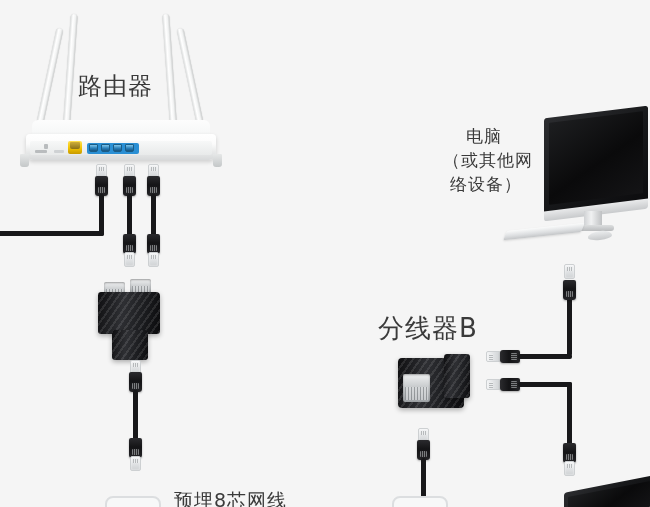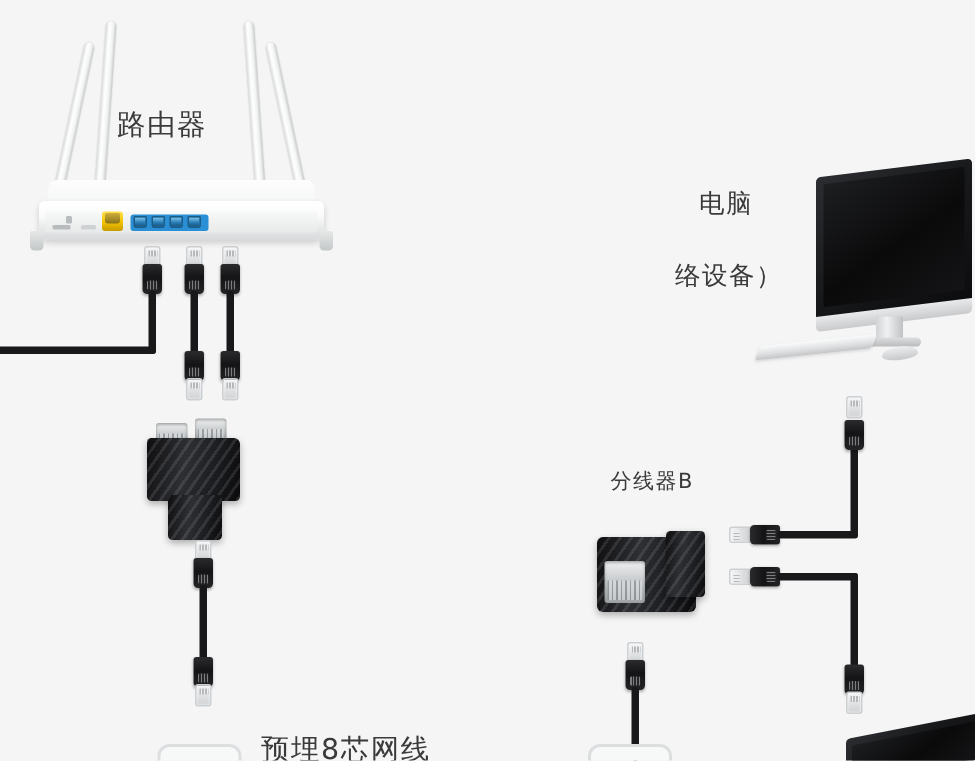--- a/index.html
+++ b/index.html
@@ -215,21 +215,21 @@
       <div class="port port-jack-blue" style="left:2px;"></div>
       <div class="port port-jack-blue" style="left:14px;"></div>
       <div class="port port-jack-blue" style="left:26px;"></div>
       <div class="port port-jack-blue" style="left:38px;"></div>
     </div>
 
     <div class="router-foot" style="left:2px;"></div>
     <div class="router-foot" style="left:195px;"></div>
   </div>
 
-  <div class="lbl" style="left:78px;top:72px;font-size:19px;">路由器</div>
+  <div class="lbl" style="left:78px;top:72px;font-size:24px;">路由器</div>
 
   <div class="rj45-clear" style="left:96px;top:164px;"></div>
   <div class="rj45" style="left:95px;top:176px;"></div>
   <div class="cable cable-v" style="left:99px;top:194px;height:42px;"></div>
   <div class="cable-elbow" style="left:0px;top:231px;width:104px;height:5px;border-radius:0 3px 3px 0;"></div>
 
   <div class="rj45-clear" style="left:124px;top:164px;"></div>
   <div class="rj45" style="left:123px;top:176px;"></div>
   <div class="cable cable-v" style="left:127px;top:194px;height:42px;"></div>
   <div class="rj45" style="left:123px;top:234px;"></div>
@@ -254,21 +254,21 @@
   <div class="cable cable-v" style="left:133px;top:390px;height:50px;"></div>
   <div class="rj45" style="left:129px;top:438px;"></div>
   <div class="rj45-clear" style="left:130px;top:456px;"></div>
 
   <div style="position:absolute;left:388px;top:352px;width:84px;height:64px;">
     <div class="splitter-body" style="left:10px;top:6px;width:66px;height:50px;border-radius:4px;"></div>
     <div class="splitter-body" style="left:56px;top:2px;width:26px;height:44px;border-radius:3px;"></div>
     <div class="splitter-jack" style="left:15px;top:22px;width:27px;height:28px;border-radius:2px;"></div>
   </div>
 
-  <div class="lbl" style="left:378px;top:313px;font-size:14px;margin-left:29px;">分线器B</div>
+  <div class="lbl" style="left:378px;top:313px;font-size:26px;">分线器B</div>
 
   <div class="rj45-clear" style="left:418px;top:428px;"></div>
   <div class="rj45" style="left:417px;top:440px;"></div>
   <div class="cable cable-v" style="left:421px;top:458px;height:49px;"></div>
 
   <div class="rj45-clear-h" style="left:486px;top:351px;"></div>
   <div class="rj45-h" style="left:500px;top:350px;"></div>
   <div class="cable cable-h" style="left:518px;top:354px;width:54px;"></div>
   <div class="cable cable-v" style="left:567px;top:288px;height:68px;"></div>
   <div class="rj45" style="left:563px;top:280px;"></div>
@@ -286,20 +286,21 @@
     <div class="mon-screen" style="left:9px;top:9px;width:94px;height:82px;transform:skewY(-7deg);"></div>
     <div class="mon-chin" style="left:4px;top:97px;width:104px;height:10px;transform:skewY(-7deg);"></div>
     <div class="mon-neck" style="left:44px;top:103px;width:18px;height:16px;"></div>
     <div class="mon-base" style="left:34px;top:117px;width:40px;height:6px;"></div>
   </div>
 
   <div class="keyboard" style="left:505px;top:227px;width:78px;height:9px;transform:skewY(-6deg) skewX(-22deg);"></div>
   <div class="mouse" style="left:588px;top:231px;width:24px;height:9px;transform:skewY(-6deg);"></div>
 
   <div class="lbl" style="left:466px;top:126px;font-size:17px;">电脑</div>
+  <div class="lbl" style="left:443px;top:150px;font-size:17px;">（或其他网</div>
   <div class="lbl" style="left:450px;top:174px;font-size:17px;text-align:center;">络设备）</div>
 
   <div style="position:absolute;left:564px;top:478px;width:90px;height:30px;">
     <div class="mon-bezel" style="left:0px;top:6px;width:90px;height:30px;transform:skewY(-11deg);"></div>
     <div class="mon-screen" style="left:4px;top:11px;width:82px;height:26px;transform:skewY(-11deg);"></div>
   </div>
 
   <div class="wallplate" style="left:105px;top:496px;width:56px;height:22px;"></div>
   <div class="wallplate" style="left:392px;top:496px;width:56px;height:22px;"></div>
 

